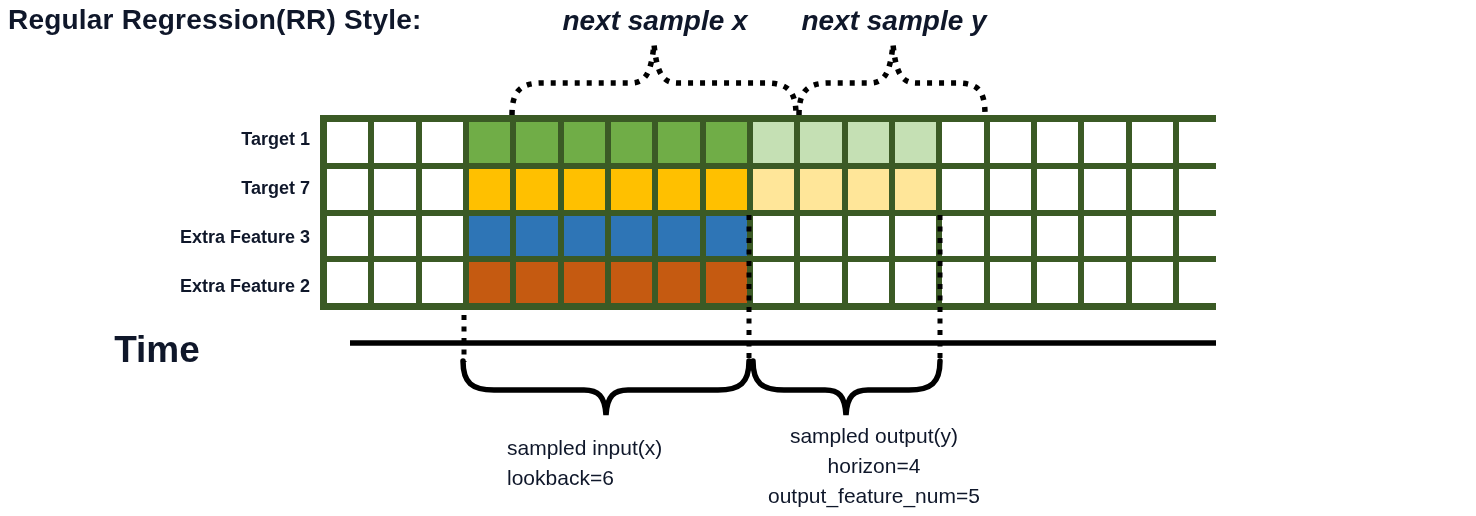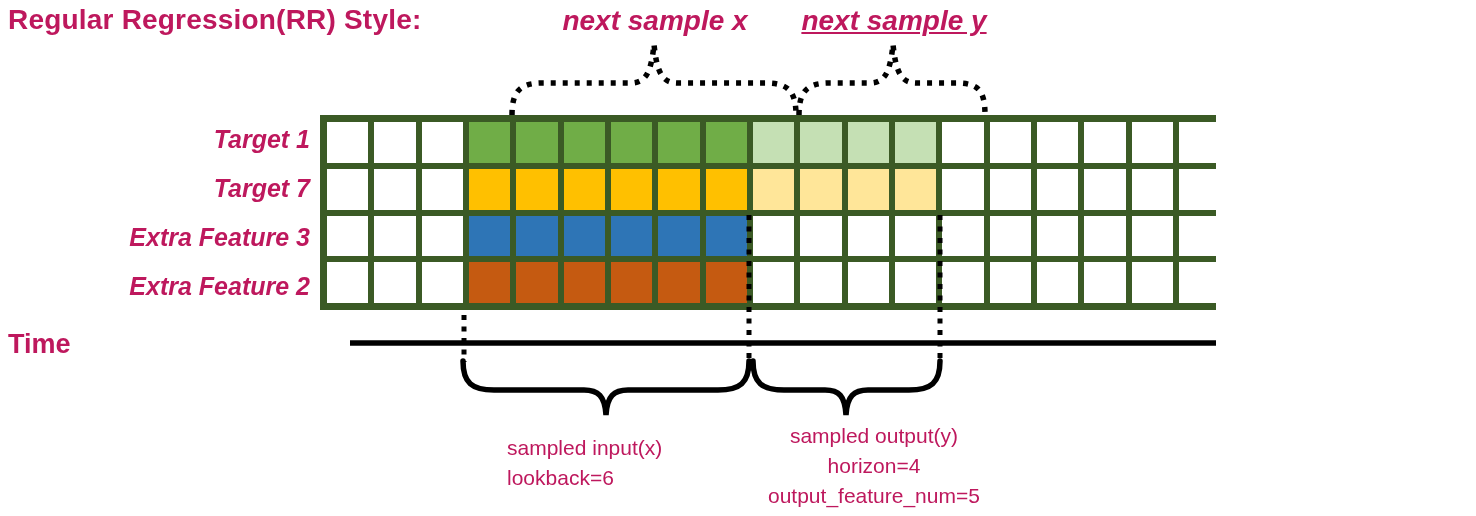--- a/index.html
+++ b/index.html
@@ -1,35 +1,35 @@
 <!DOCTYPE html>
 <html><head>
 <meta charset="utf-8">
 <style>
   html,body{margin:0;padding:0;background:#ffffff;}
   .canvas{
     position:relative;width:1216px;height:516px;background:#ffffff;overflow:hidden;
-    font-family:"Liberation Sans",sans-serif;color:#be185d;
+    font-family:"Liberation Sans",sans-serif;color:#0f172a;
   }
   .title{
     position:absolute;left:8px;top:4px;font-size:28px;font-weight:bold;letter-spacing:.2px;
   }
   .sample-note{
     position:absolute;top:5px;width:300px;text-align:center;
     font-size:28px;font-style:italic;font-weight:600;
   }
   .note-x{left:505px;}
-  .note-y{left:744px;text-decoration:underline;}
+  .note-y{left:744px;}
   .row-label{
     position:absolute;left:0;width:310px;text-align:right;
-    font-size:25px;font-weight:bold;line-height:30px;font-style:italic;
+    font-size:18px;font-weight:bold;line-height:30px;
   }
   .time-label{
-    position:absolute;left:8px;top:329px;width:314px;text-align:left;
-    font-size:27px;font-weight:bold;
+    position:absolute;left:0;top:329px;width:314px;text-align:center;
+    font-size:37px;font-weight:bold;
   }
   .grid{
     position:absolute;left:320px;top:115px;width:1144px;height:195px;
     box-sizing:border-box;border:4px solid #3B5A25;background:#ffffff;
     display:grid;grid-auto-rows:1fr;
   }
   .cell{
     background:#ffffff;border:3.5px solid #3B5A25;box-sizing:border-box;
   }
   .overlay{position:absolute;left:0;top:0;pointer-events:none;}

